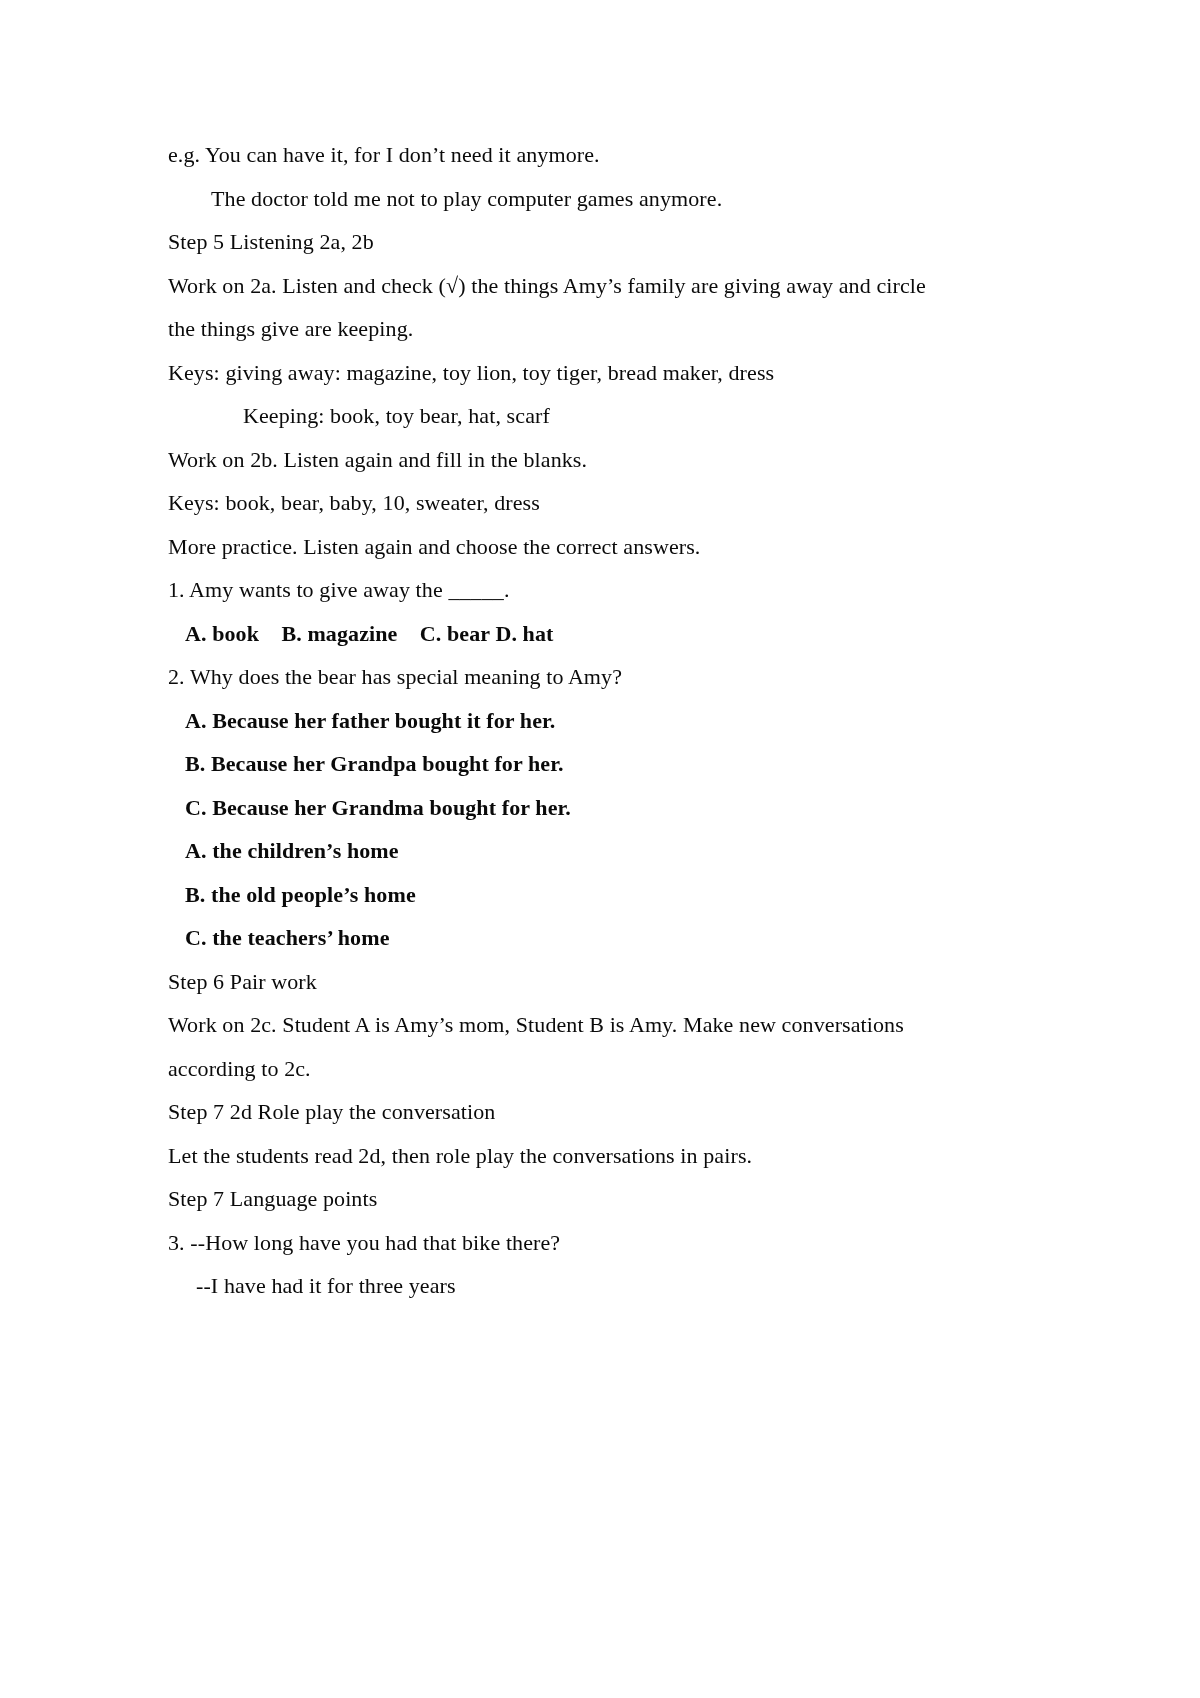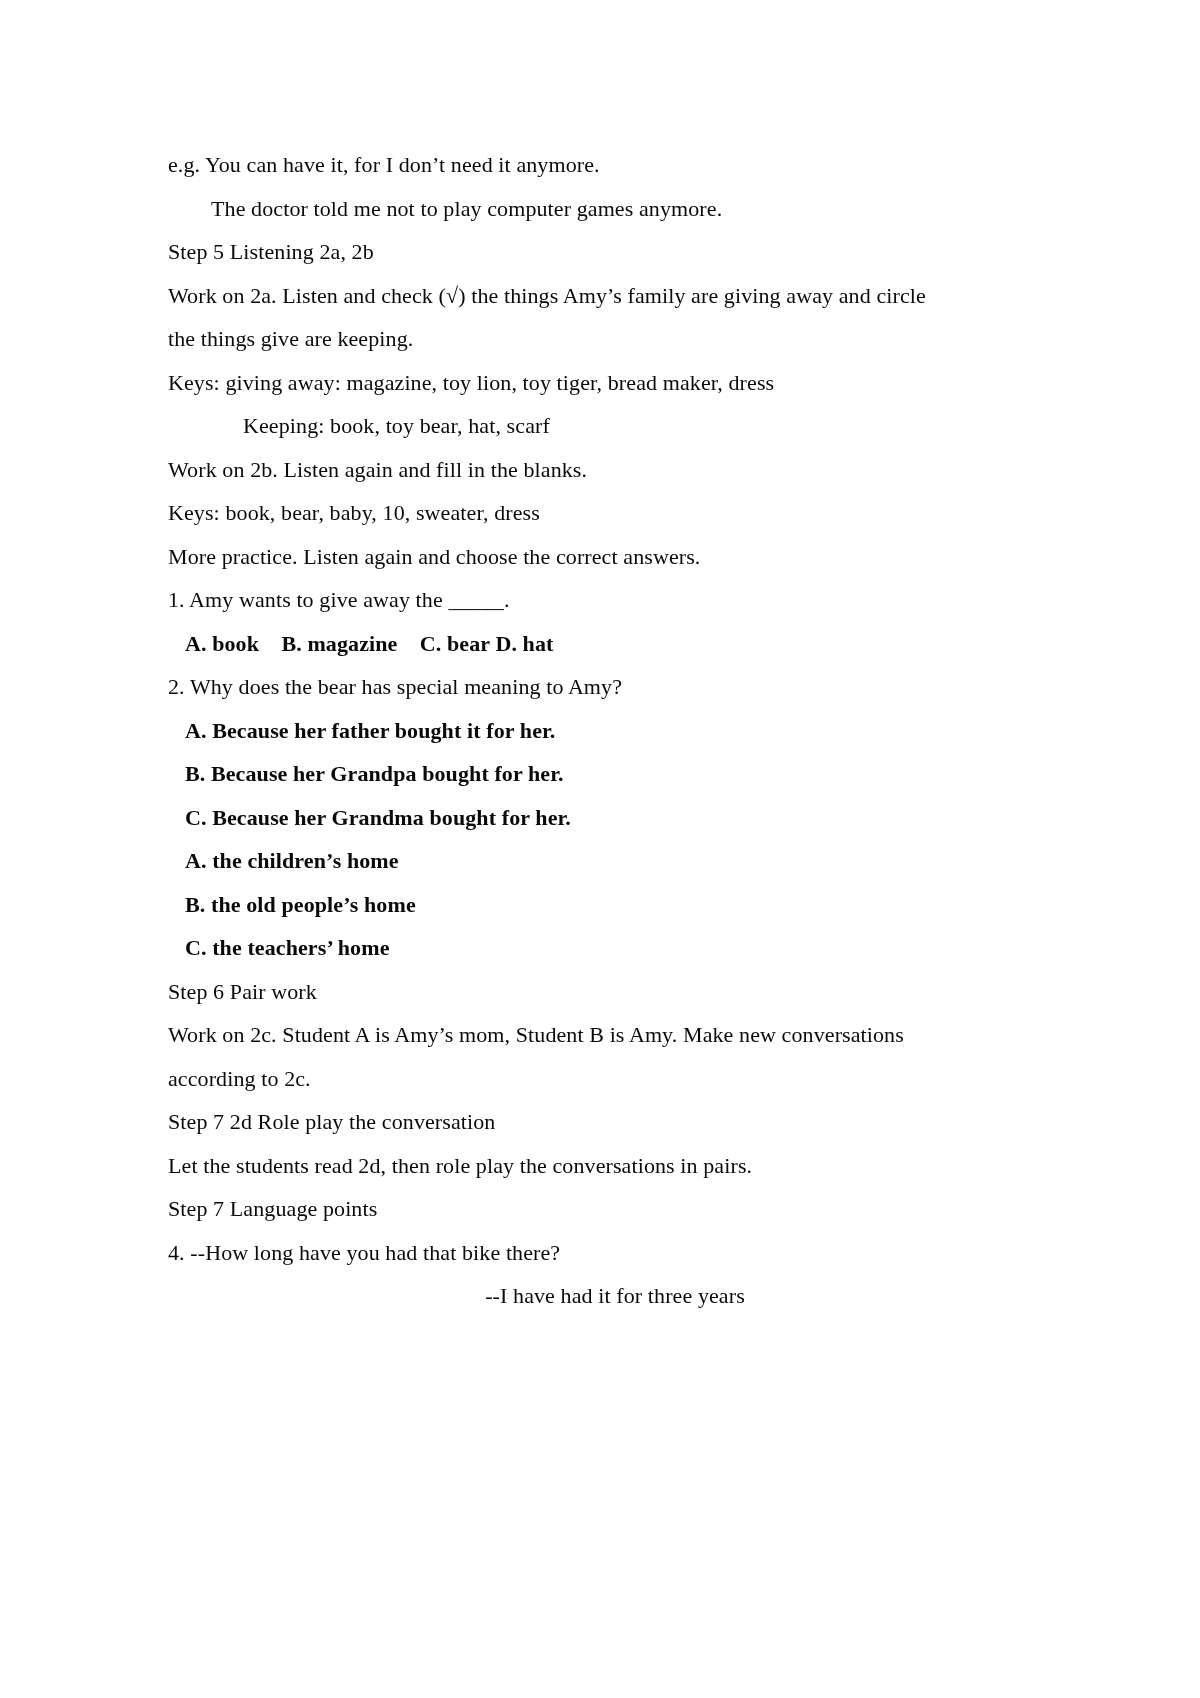--- a/index.html
+++ b/index.html
@@ -15,36 +15,35 @@
     width: 1200px;
     height: 1698px;
     background: #ffffff;
     box-sizing: border-box;
     overflow: hidden;
   }
   .doc-body {
     box-sizing: border-box;
     padding: 133px 166px 0 168px;
     color: #0a0a0a;
-    margin-top: 10px;
   }
   .line {
     margin: 0;
     font-size: 22px;
     line-height: 43.5px;
     white-space: pre-wrap;
     color: #0a0a0a;
     letter-spacing: 0.1px;
   }
   .line.bold {
     font-weight: normal;
   }
   .indent-0 { padding-left: 0; }
   .indent-1 { padding-left: 17px; font-weight: bold; }
-  .indent-2 { padding-left: 28px; text-align: center; }
+  .indent-2 { padding-left: 28px; }
   .indent-3 { padding-left: 43px; }
   .indent-4 { padding-left: 75px; }
 </style>
 </head>
 <body>
 
 <div class="page">
   <div class="doc-body">
       <p class="line indent-0">e.g. You can have it, for I don’t need it anymore.</p>
       <p class="line indent-3">The doctor told me not to play computer games anymore.</p>
@@ -64,16 +63,16 @@
       <p class="line indent-1">C. Because her Grandma bought for her.</p>
       <p class="line indent-1">A. the children’s home</p>
       <p class="line indent-1">B. the old people’s home</p>
       <p class="line indent-1">C. the teachers’ home</p>
       <p class="line indent-0 bold">Step 6 Pair work</p>
       <p class="line indent-0">Work on 2c. Student A is Amy’s mom, Student B is Amy. Make new conversations</p>
       <p class="line indent-0">according to 2c.</p>
       <p class="line indent-0 bold">Step 7 2d Role play the conversation</p>
       <p class="line indent-0">Let the students read 2d, then role play the conversations in pairs.</p>
       <p class="line indent-0 bold">Step 7 Language points</p>
-      <p class="line indent-0">4. --How long have you had that bike there?</p>
+      <p class="line indent-0">3. --How long have you had that bike there?</p>
       <p class="line indent-2">--I have had it for three years</p>
     </div>
 </div>
 
 </body></html>

